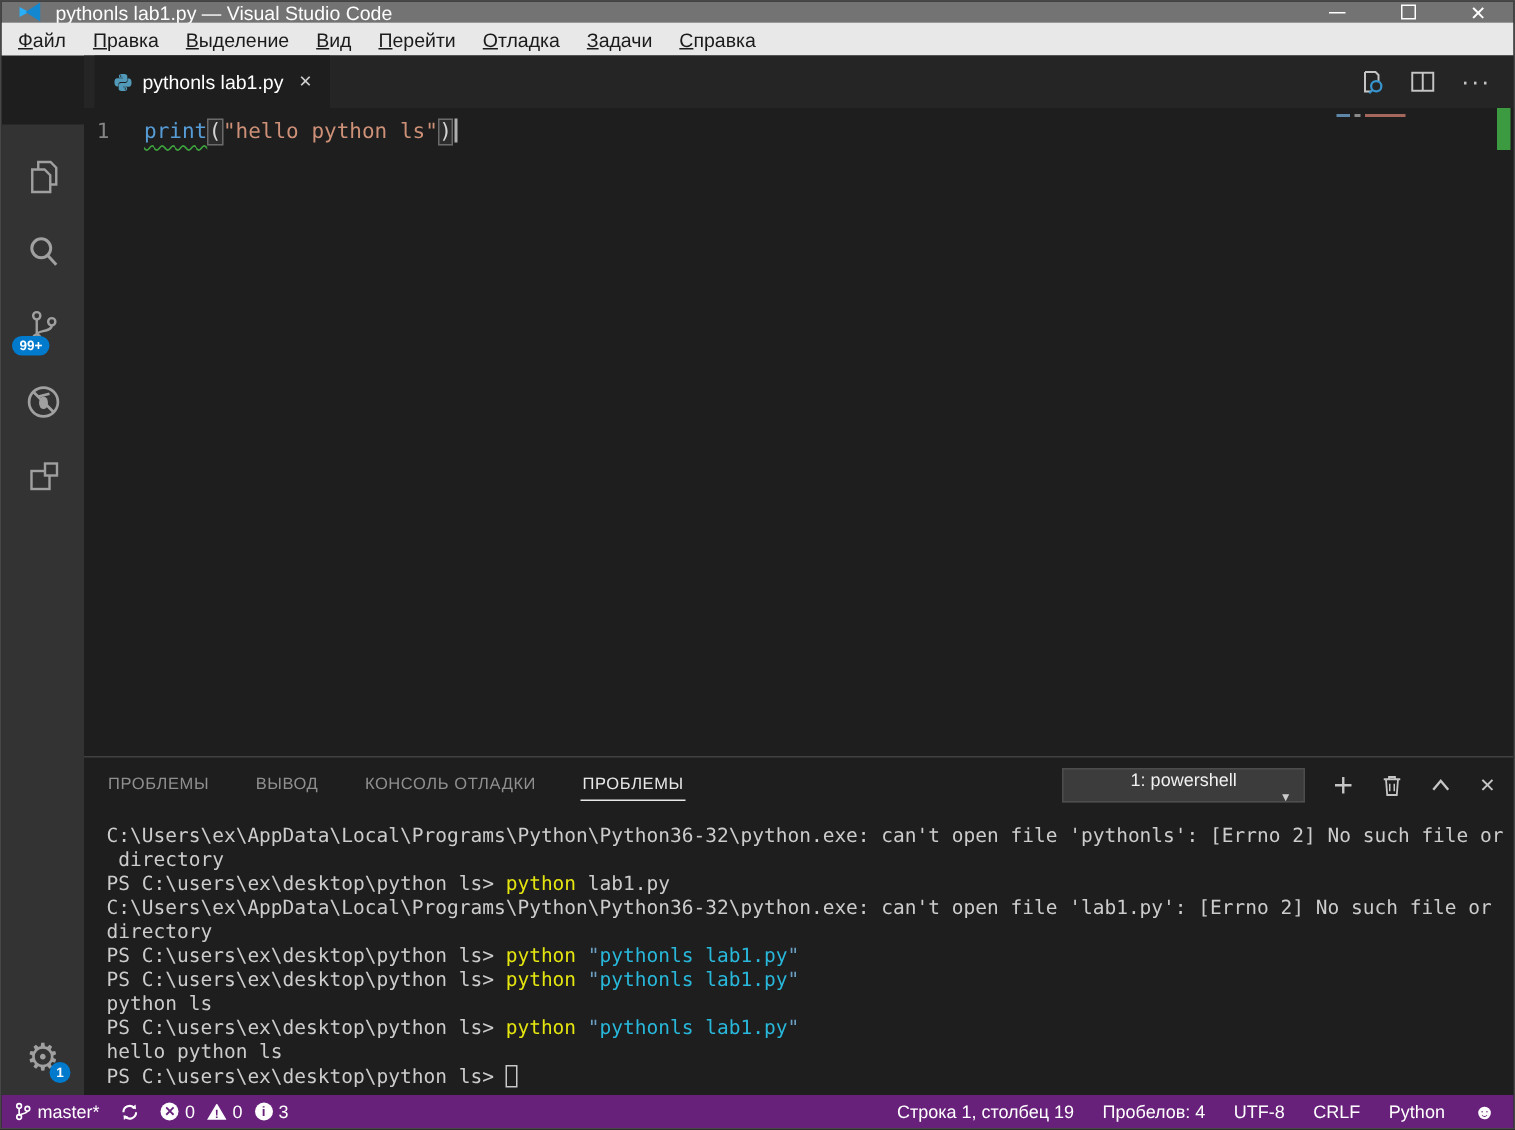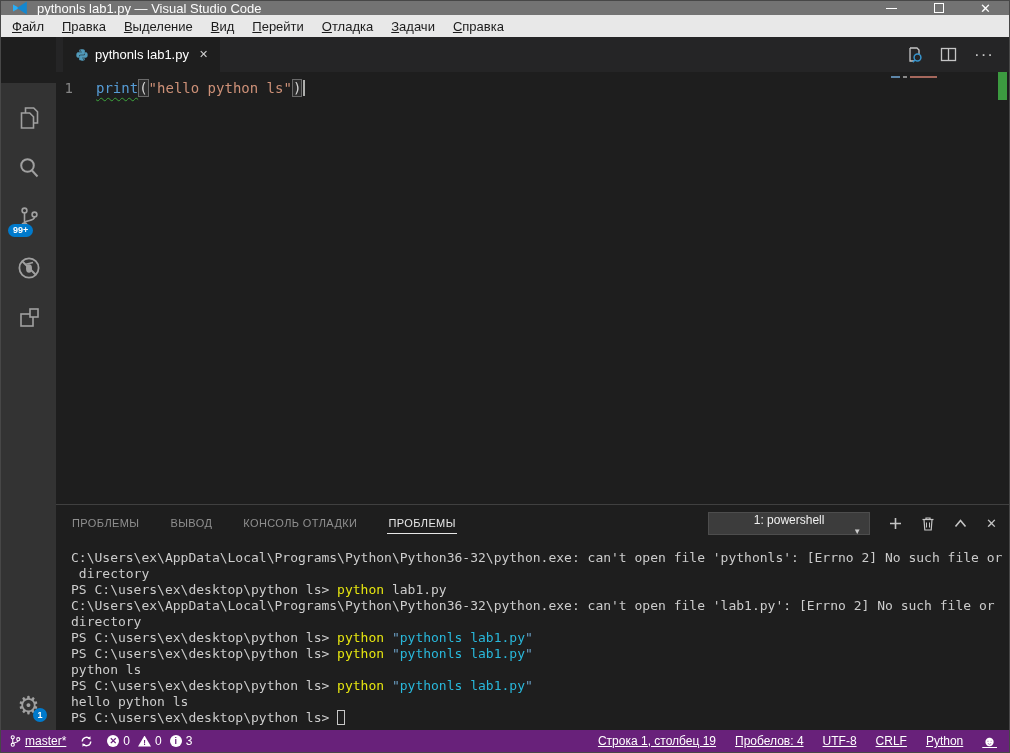--- a/index.html
+++ b/index.html
@@ -76,21 +76,21 @@
   .term-line{ white-space:pre; }
   .t-command{ color:#e5e510; }
   .t-string{ color:#29b8db; }
   .t-quote{ color:#6b9fc4; }
   .t-cursor{ display:inline-block; width:8px; height:15px; border:1px solid #c8c8c8; vertical-align:-3px; }
   
   .statusbar{ height:22px; flex:none; background:#68217a; color:#ffffff; display:flex; align-items:center;
     font-size:12px; padding:0 12px 0 9px; }
   .sb-left{ display:flex; align-items:center; gap:14px; }
   .sb-right{ margin-left:auto; display:flex; align-items:center; gap:19px; }
-  .sb-item{ display:flex; align-items:center; gap:4px; cursor:pointer;text-decoration:underline; }
+  .sb-item{ display:flex; align-items:center; gap:4px; cursor:pointer; }
   .prob-group{ display:flex; align-items:center; gap:4px; cursor:pointer; }
   .prob-group .cnt{ margin-right:4px; }
   .ic-circle{ width:12px; height:12px; border-radius:50%; background:#fff; color:#68217a;
     font-size:9px; font-weight:bold; display:flex; align-items:center; justify-content:center; line-height:1; }
   .ic-tri{ width:13px; height:11px; background:#fff; clip-path:polygon(50% 0,100% 100%,0 100%);
     color:#68217a; font-size:8px; font-weight:bold; display:flex; align-items:flex-end; justify-content:center; }
   .smiley{ font-size:14px; line-height:1; }
 </style>
 </head>
 <body>

